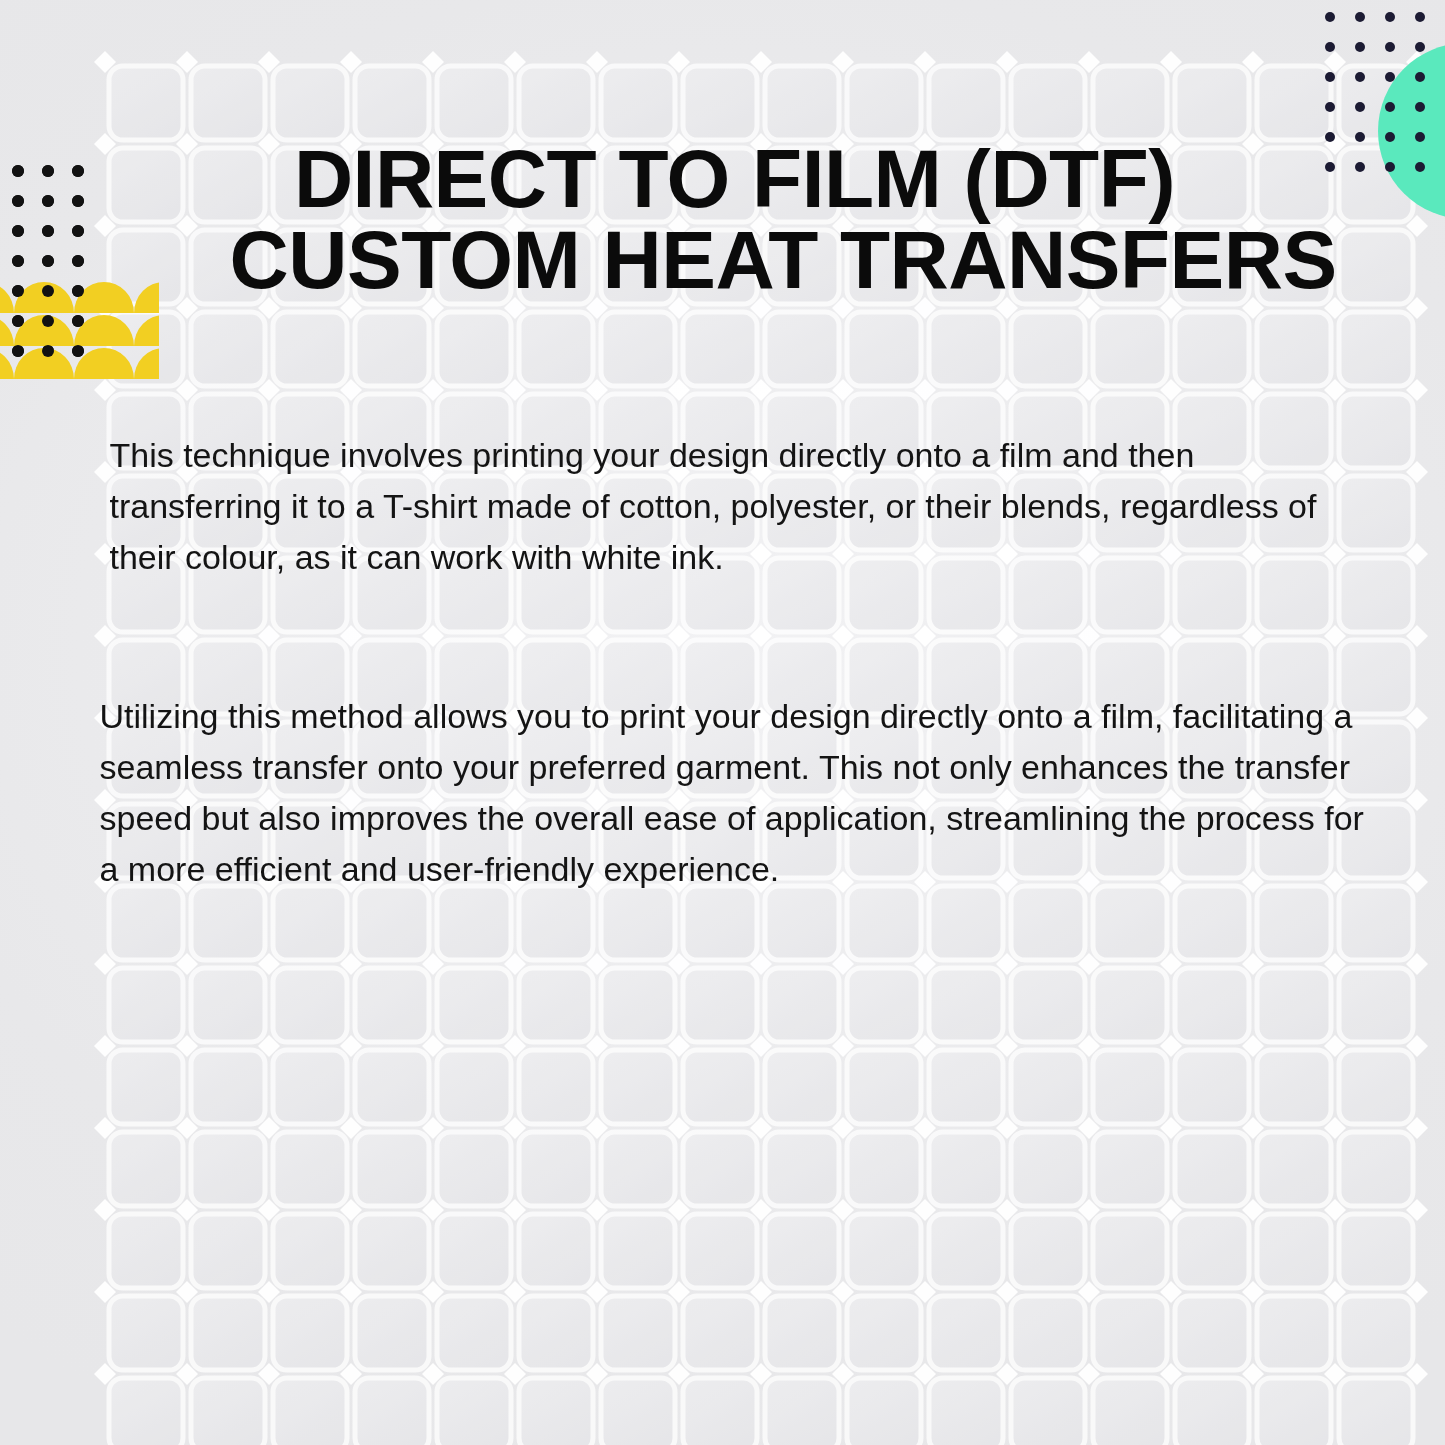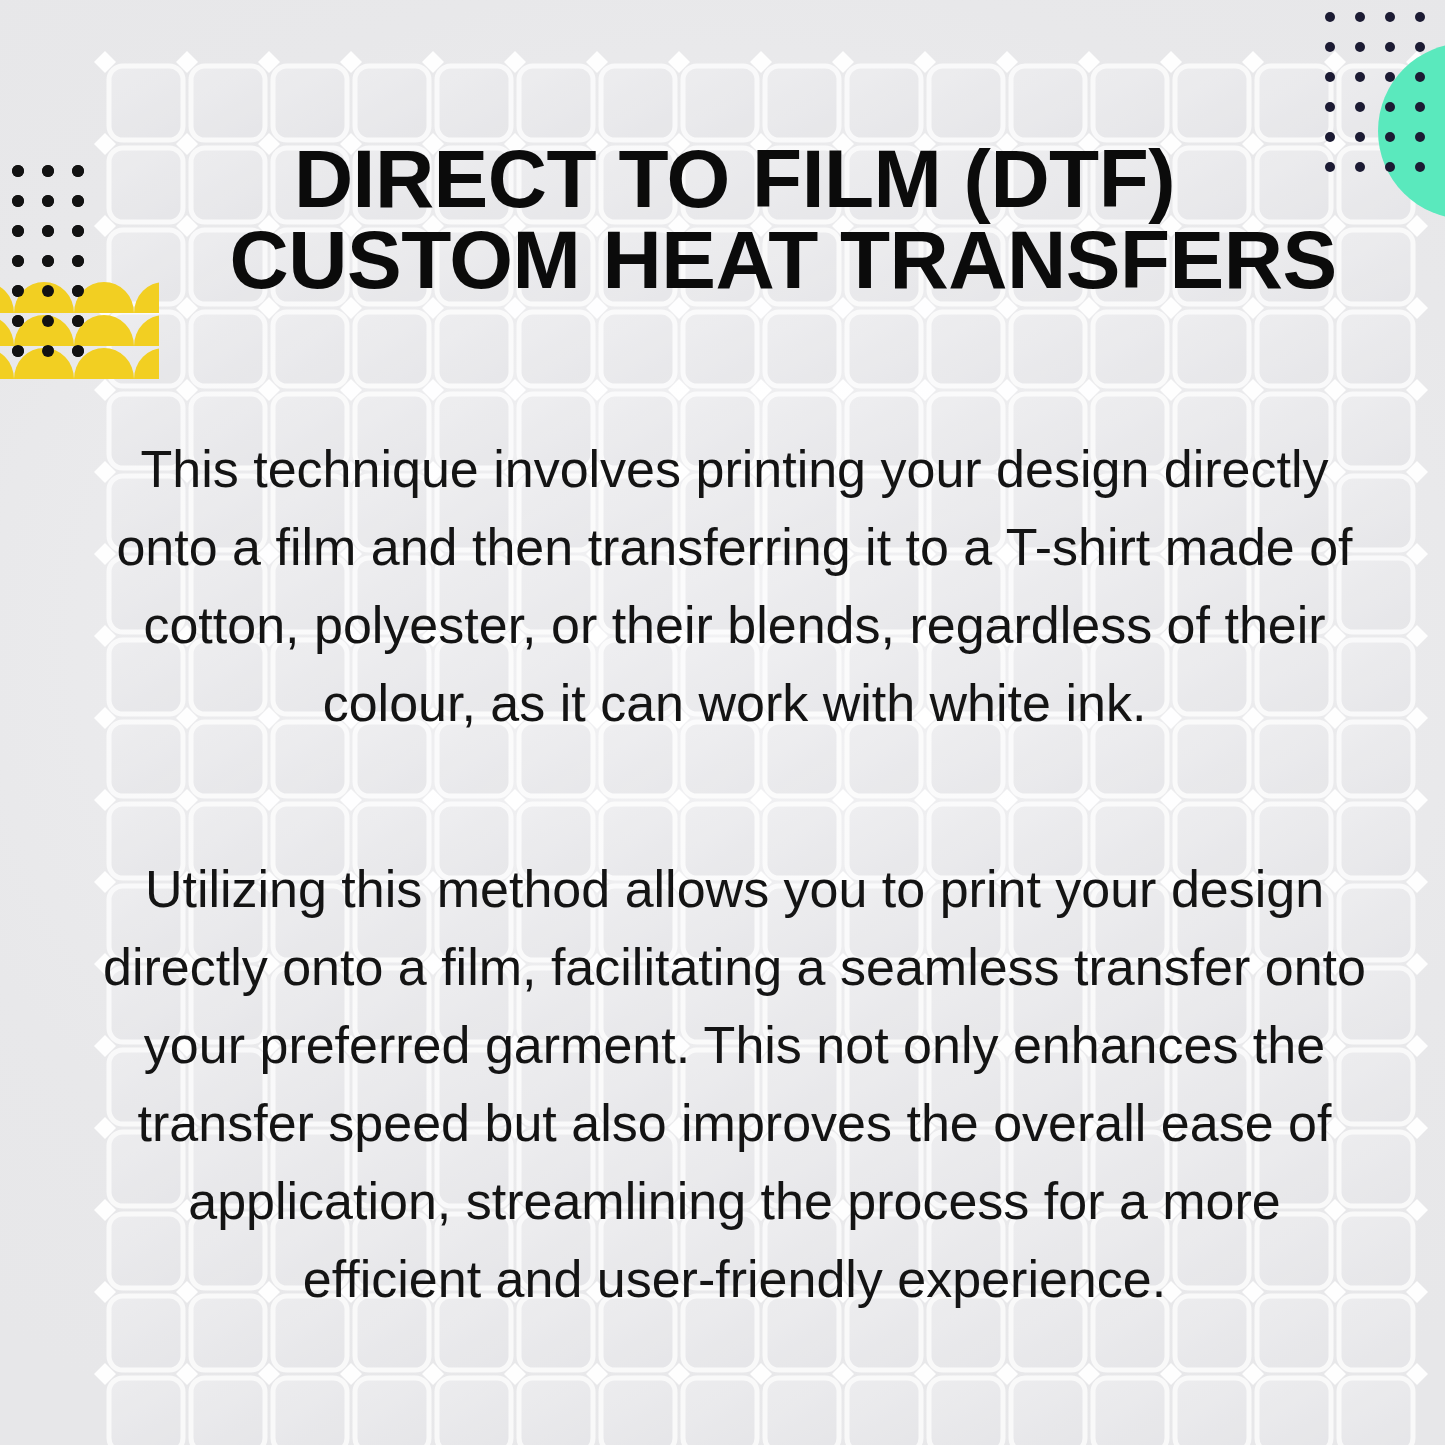--- a/index.html
+++ b/index.html
@@ -88,24 +88,23 @@
   .body-wrap {
     margin-top: 130px;
     width: 1270px;
     display: flex;
     flex-direction: column;
     align-items: center;
     gap: 60px;
   }
 
   .para {
-    text-align: center;
     color: #141414;
     font-family: "Liberation Sans Narrow", "Liberation Sans", sans-serif;
-    font-size: 52px;
+    font-size: 34px;
     line-height: 1.50;
     font-weight: 400;
     letter-spacing: 0px;
   }
 
   .para.p1 { width: 1250px; }
   .para.p2 { width: 1270px; margin-top: 48px; }
 </style>
 </head>
 <body>

